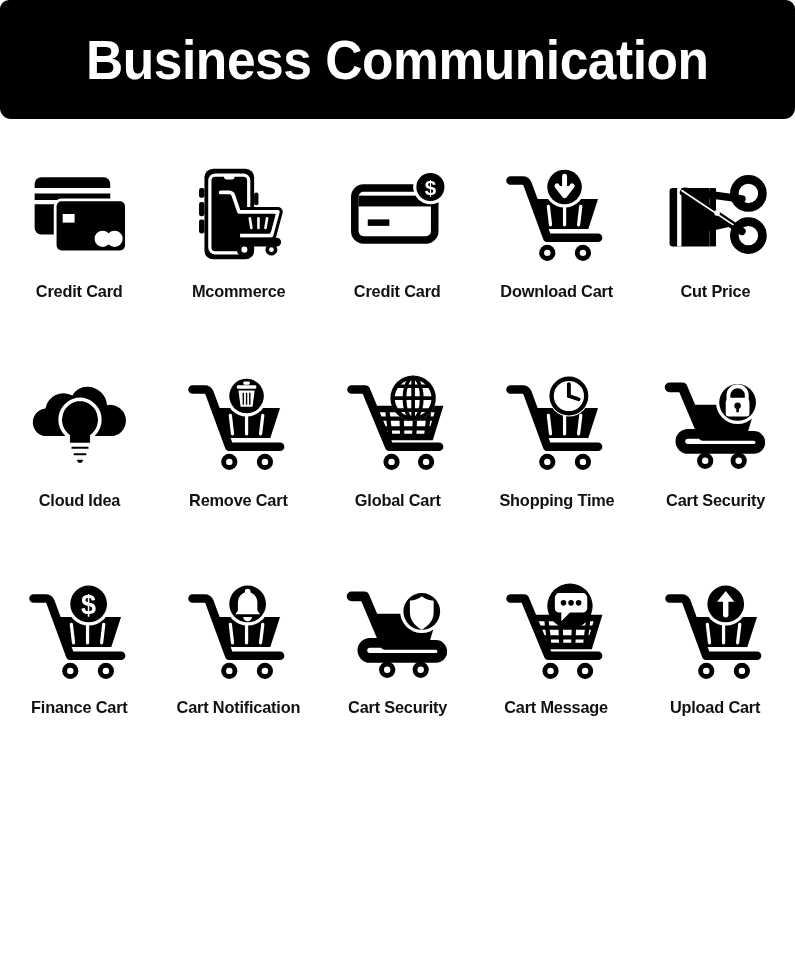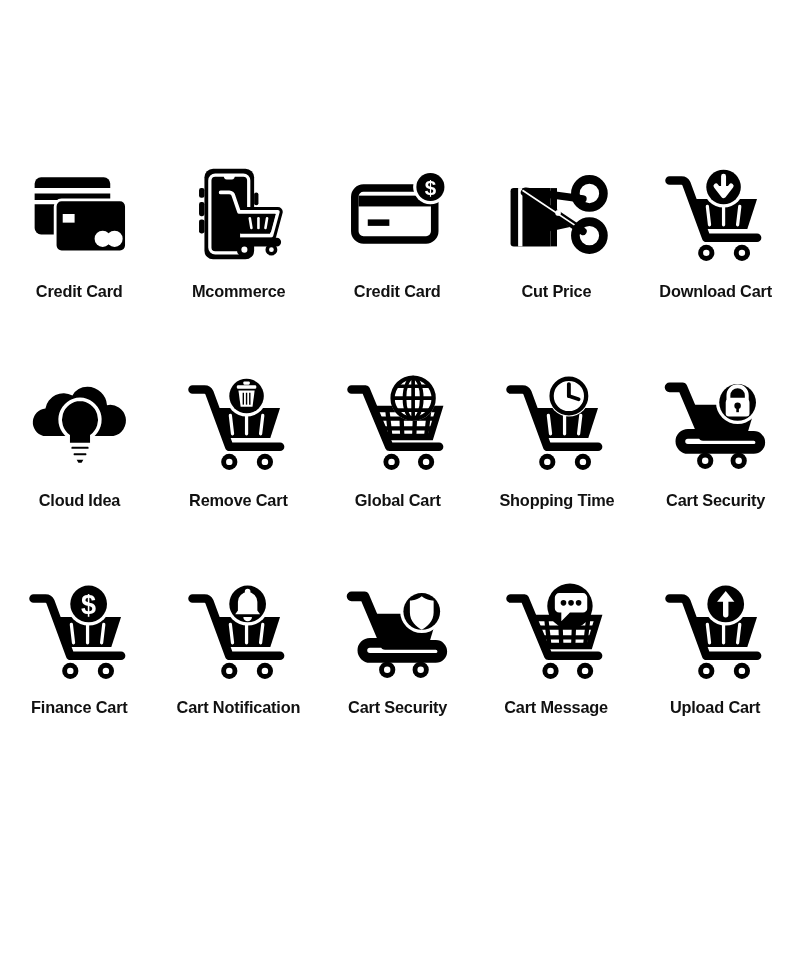--- a/index.html
+++ b/index.html
@@ -57,20 +57,23 @@
     transform:scaleX(0.96);
     letter-spacing:-0.2px;
   }
   .r4 .cap{margin-top:6px;}
 </style>
 </head>
 <body>
 
 <div id="sheet">
 
+  <div class="header">
+    <div class="header-title">Business Communication</div>
+  </div>
 
   <div class="grid">
 
     <div class="cell r1">
       <div class="icon-box">
         <svg width="108" height="108" viewBox="0 0 100 100">
           <g fill="#000">
             <path d="M8 22 a6 6 0 0 1 6 -6 h58 a6 6 0 0 1 6 6 v4 H8 z"></path>
             <path d="M8 31 h70 v6 H8 z"></path>
             <path d="M8 41 h70 v22 a6 6 0 0 1 -6 6 H14 a6 6 0 0 1 -6 -6 z"></path>
@@ -132,58 +135,58 @@
           <circle cx="80" cy="25" r="13" fill="#000"></circle>
           <text x="80" y="32" font-family="Liberation Sans, sans-serif" font-size="19" font-weight="bold" fill="#fff" text-anchor="middle">$</text>
         </svg>
       </div>
       <div class="cap">Credit Card</div>
     </div>
 
     <div class="cell r2">
       <div class="icon-box">
         <svg width="108" height="108" viewBox="0 0 100 100">
+          <path d="M7 19 h11 a5 5 0 0 1 4.6 3 L41 72 h47" fill="none" stroke="#000" stroke-width="8" stroke-linecap="round" stroke-linejoin="round"></path>
+          <path d="M26 36 h62 l-9 28 h-44 z" fill="#000"></path>
+          <g stroke="#fff" stroke-width="3" stroke-linecap="round">
+            <line x1="42" y1="43" x2="44" y2="60"></line>
+            <line x1="57" y1="43" x2="57" y2="60"></line>
+            <line x1="72" y1="43" x2="70" y2="60"></line>
+          </g>
+          <circle cx="41" cy="86" r="7.5" fill="#000"></circle>
+          <circle cx="41" cy="86" r="3" fill="#fff"></circle>
+          <circle cx="74" cy="86" r="7.5" fill="#000"></circle>
+          <circle cx="74" cy="86" r="3" fill="#fff"></circle>
+          <circle cx="57" cy="25" r="19" fill="#fff"></circle>
+          <circle cx="57" cy="25" r="16" fill="#000"></circle>
+          <path d="M57 15 v12 M50 24 l7 9 l7 -9" fill="none" stroke="#fff" stroke-width="4.6" stroke-linecap="round" stroke-linejoin="round"></path>
+          <path d="M50 24 l7 9 l7 -9 z" fill="#fff"></path>
+        </svg>
+      </div>
+      <div class="cap">Download Cart</div>
+    </div>
+
+    <div class="cell r2">
+      <div class="icon-box">
+        <svg width="108" height="108" viewBox="0 0 100 100">
           <path d="M10 26 h34 v54 h-34 a3 3 0 0 1 -3 -3 v-48 a3 3 0 0 1 3 -3z" fill="#000"></path>
           <rect x="14" y="26" width="4" height="54" fill="#fff"></rect>
           <path d="M44 26 h6 v54 h-6z" fill="#000"></path>
           <path d="M20 30 L62 62 L44 66 z" fill="#000"></path>
           <g stroke="#000" stroke-width="7" fill="none" stroke-linecap="round">
             <line x1="20" y1="30" x2="74" y2="66"></line>
             <line x1="21" y1="29" x2="74" y2="36"></line>
           </g>
           <path d="M18 28 L72 64" stroke="#fff" stroke-width="1.6"></path>
           <circle cx="80" cy="31" r="13" fill="none" stroke="#000" stroke-width="8"></circle>
           <circle cx="80" cy="70" r="13" fill="none" stroke="#000" stroke-width="8"></circle>
           <circle cx="51" cy="49" r="2.6" fill="#fff"></circle>
         </svg>
       </div>
       <div class="cap">Cut Price</div>
-    </div>
-
-    <div class="cell r2">
-      <div class="icon-box">
-        <svg width="108" height="108" viewBox="0 0 100 100">
-          <path d="M7 19 h11 a5 5 0 0 1 4.6 3 L41 72 h47" fill="none" stroke="#000" stroke-width="8" stroke-linecap="round" stroke-linejoin="round"></path>
-          <path d="M26 36 h62 l-9 28 h-44 z" fill="#000"></path>
-          <g stroke="#fff" stroke-width="3" stroke-linecap="round">
-            <line x1="42" y1="43" x2="44" y2="60"></line>
-            <line x1="57" y1="43" x2="57" y2="60"></line>
-            <line x1="72" y1="43" x2="70" y2="60"></line>
-          </g>
-          <circle cx="41" cy="86" r="7.5" fill="#000"></circle>
-          <circle cx="41" cy="86" r="3" fill="#fff"></circle>
-          <circle cx="74" cy="86" r="7.5" fill="#000"></circle>
-          <circle cx="74" cy="86" r="3" fill="#fff"></circle>
-          <circle cx="57" cy="25" r="19" fill="#fff"></circle>
-          <circle cx="57" cy="25" r="16" fill="#000"></circle>
-          <path d="M57 15 v12 M50 24 l7 9 l7 -9" fill="none" stroke="#fff" stroke-width="4.6" stroke-linecap="round" stroke-linejoin="round"></path>
-          <path d="M50 24 l7 9 l7 -9 z" fill="#fff"></path>
-        </svg>
-      </div>
-      <div class="cap">Download Cart</div>
     </div>
 
     <div class="cell r2">
       <div class="icon-box">
         <svg width="108" height="108" viewBox="0 0 100 100">
           <path d="M16 62 a13 13 0 0 1 2 -25.5 a17 17 0 0 1 25 -12 a16 16 0 0 1 14 -8 a18 18 0 0 1 18 17
                    a13 13 0 0 1 6 28.5 z" fill="#000"></path>
           <path d="M50 28 a19 19 0 0 1 11 34 v8 h-22 v-8 a19 19 0 0 1 11 -34z" fill="#000" stroke="#fff" stroke-width="3.4"></path>
           <g fill="#000" stroke="#fff" stroke-width="2.2">
             <rect x="41" y="71" width="18" height="4" rx="1.5"></rect>

